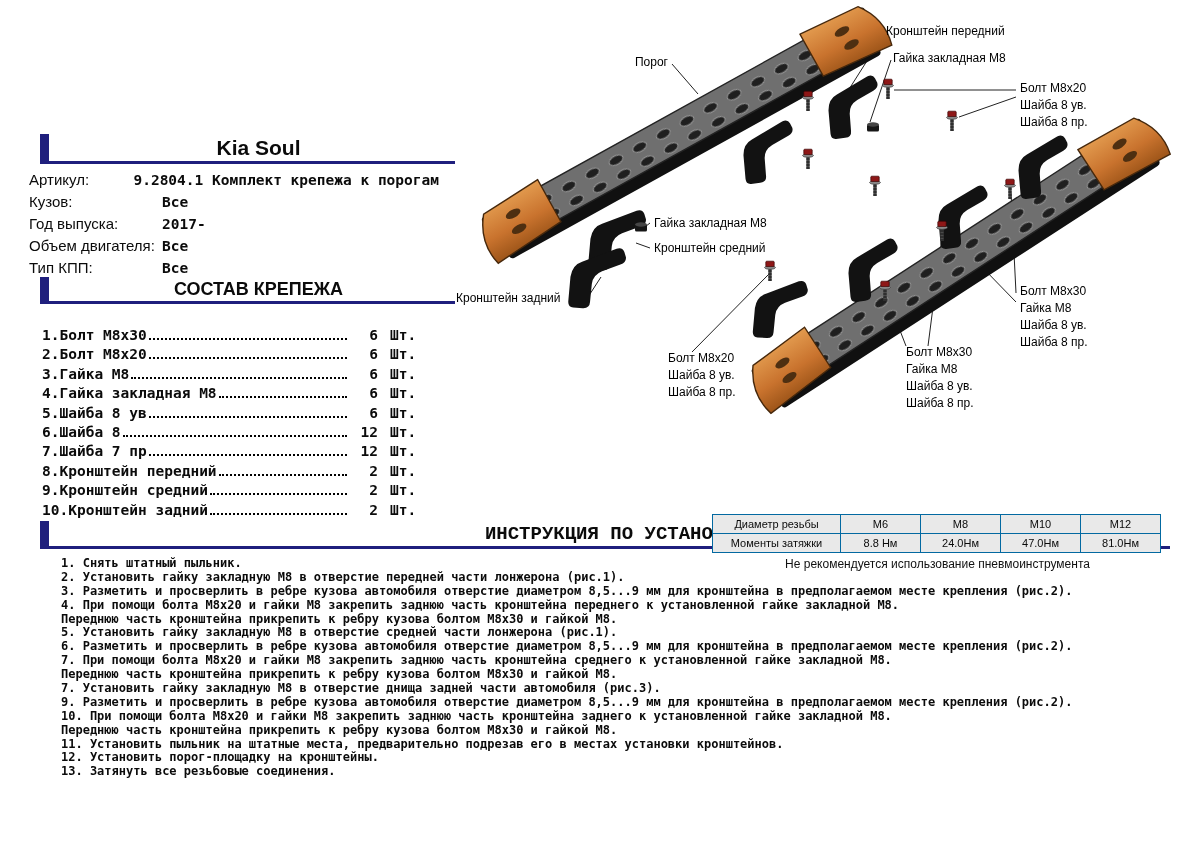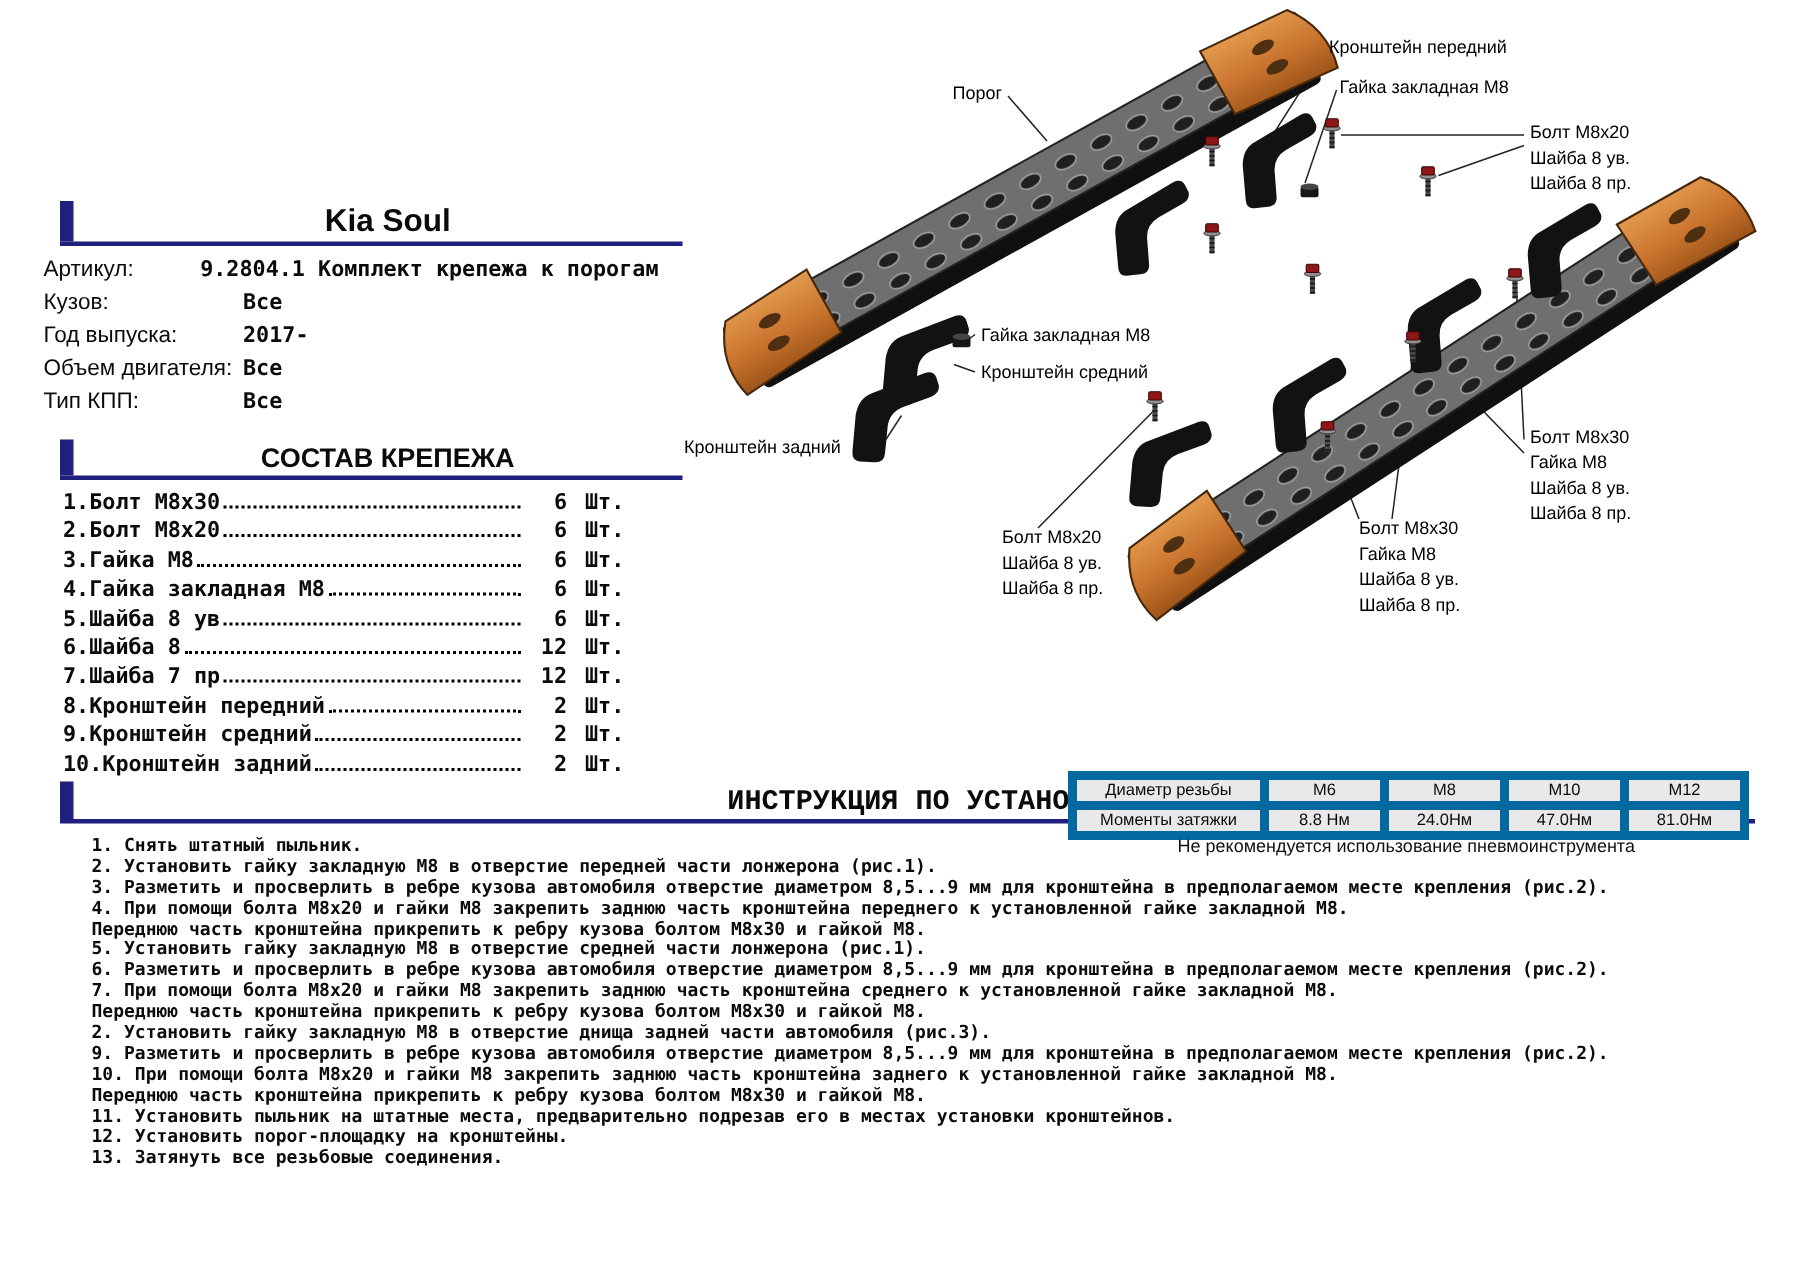--- a/index.html
+++ b/index.html
@@ -7,21 +7,21 @@
   html,body { background:#fff; }
   body { width:1200px; height:848px; font-family:"Liberation Sans",sans-serif; color:var(--ink); }
   .page { position:relative; width:1200px; height:848px; background:#fff; overflow:hidden; }
 
   
   .sec-head { position:absolute; border-left:9px solid var(--navy); padding:2px 0 1px 13px;text-align:center; }
   .sec-head::after { content:""; position:absolute; left:-9px; right:0; bottom:-3px; height:3px; background:var(--navy); }
   .sec-title { font-weight:bold; color:var(--ink); white-space:nowrap; }
   .head-kia   { left:40px; top:134px; width:415px; }
   .head-kia .sec-title { font-size:21px; }
-  .head-parts { left:40px; top:293px; width:415px; }
+  .head-parts { left:40px; top:277px; width:415px; }
   .head-parts .sec-title { font-size:18px; }
   .head-instr { left:40px; top:521px; width:1130px; }
   .head-instr .sec-title { font-size:19px;font-family:Liberation Mono, monospace; }
 
   
   .specs { position:absolute; left:29px; top:171px; width:410px; }
   .spec-row { display:flex; align-items:baseline; height:22px; }
   .spec-label { width:133px; font-size:15px; }
   .spec-value { font-family:"DejaVu Sans Mono",monospace; font-weight:bold; font-size:14.5px; white-space:nowrap; }
 
@@ -37,21 +37,21 @@
   .iline { height:13.9px; line-height:13.9px; white-space:nowrap; }
 
   
   .diagram { position:absolute; left:440px; top:0; width:760px; height:512px; }
   .dlabel { position:absolute; font-size:12px; line-height:17px; color:#000; white-space:nowrap; }
   .dlabel span { display:block; }
   .ta-r { text-align:right; }
 
   
   .torque { position:absolute; left:712px; top:514px; border-collapse:collapse; }
-  .torque td { border:6px solid #0369a1; background:#e9e9e9; font-size:11px; text-align:center; height:19px; padding:1px 4px; }
+  .torque td { border:1px solid #0369a1; background:#e9e9e9; font-size:11px; text-align:center; height:19px; padding:1px 4px; }
   .torque td.c0 { width:128px; }
   .torque td.cv { width:80px; }
   .torque-note { position:absolute; left:712px; top:557px; width:451px; text-align:center; font-size:12px; color:#111; }
 </style>
 </head>
 <body>
 
 <div class="page">
 
   <div class="diagram">
@@ -287,21 +287,21 @@
   <div class="instr">
     <div class="iline">1. Снять штатный пыльник.</div>
     <div class="iline">2. Установить гайку закладную М8 в отверстие передней части лонжерона (рис.1).</div>
     <div class="iline">3. Разметить и просверлить в ребре кузова автомобиля отверстие диаметром 8,5...9 мм для кронштейна в предполагаемом месте крепления (рис.2).</div>
     <div class="iline">4. При помощи болта М8х20 и гайки М8 закрепить заднюю часть кронштейна переднего к установленной гайке закладной М8.</div>
     <div class="iline">Переднюю часть кронштейна прикрепить к ребру кузова болтом М8х30 и гайкой М8.</div>
     <div class="iline">5. Установить гайку закладную М8 в отверстие средней части лонжерона (рис.1).</div>
     <div class="iline">6. Разметить и просверлить в ребре кузова автомобиля отверстие диаметром 8,5...9 мм для кронштейна в предполагаемом месте крепления (рис.2).</div>
     <div class="iline">7. При помощи болта М8х20 и гайки М8 закрепить заднюю часть кронштейна среднего к установленной гайке закладной М8.</div>
     <div class="iline">Переднюю часть кронштейна прикрепить к ребру кузова болтом М8х30 и гайкой М8.</div>
-    <div class="iline">2. Установить гайку закладную М8 в отверстие днища задней части автомобиля (рис.3).</div>
+    <div class="iline">7. Установить гайку закладную М8 в отверстие днища задней части автомобиля (рис.3).</div>
     <div class="iline">9. Разметить и просверлить в ребре кузова автомобиля отверстие диаметром 8,5...9 мм для кронштейна в предполагаемом месте крепления (рис.2).</div>
     <div class="iline">10. При помощи болта М8х20 и гайки М8 закрепить заднюю часть кронштейна заднего к установленной гайке закладной М8.</div>
     <div class="iline">Переднюю часть кронштейна прикрепить к ребру кузова болтом М8х30 и гайкой М8.</div>
     <div class="iline">11. Установить пыльник на штатные места, предварительно подрезав его в местах установки кронштейнов.</div>
     <div class="iline">12. Установить порог-площадку на кронштейны.</div>
     <div class="iline">13. Затянуть все резьбовые соединения.</div>
   </div>
 
   <table class="torque">
     <tbody>

